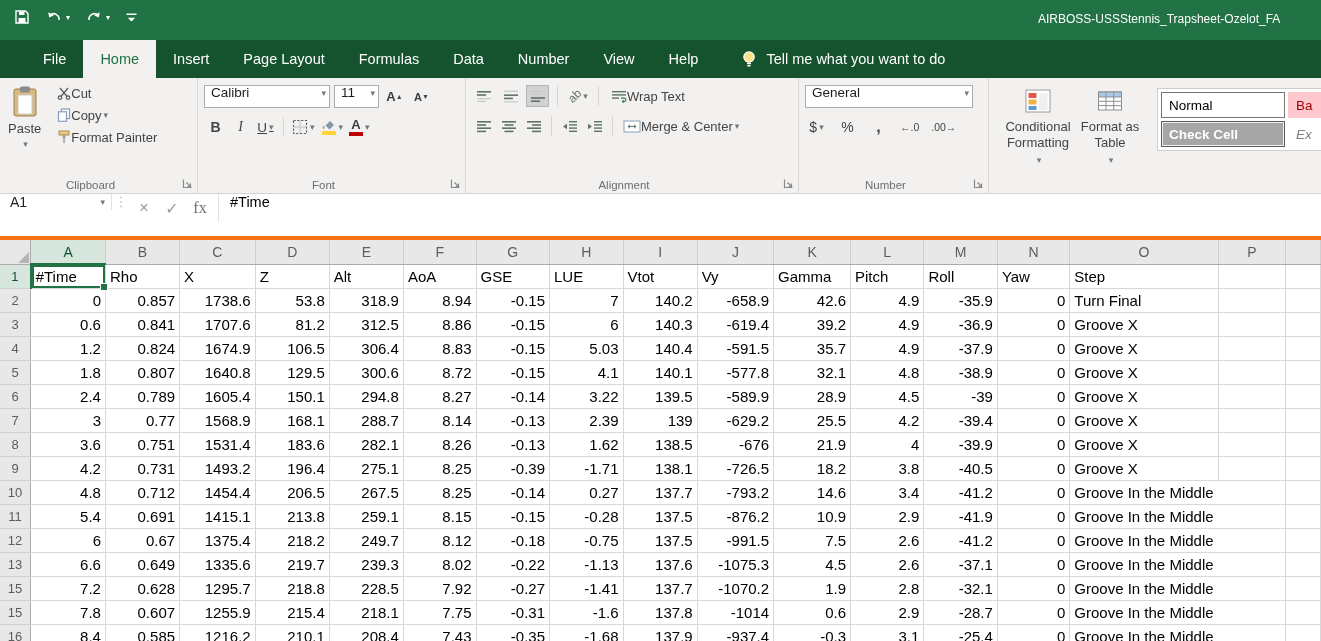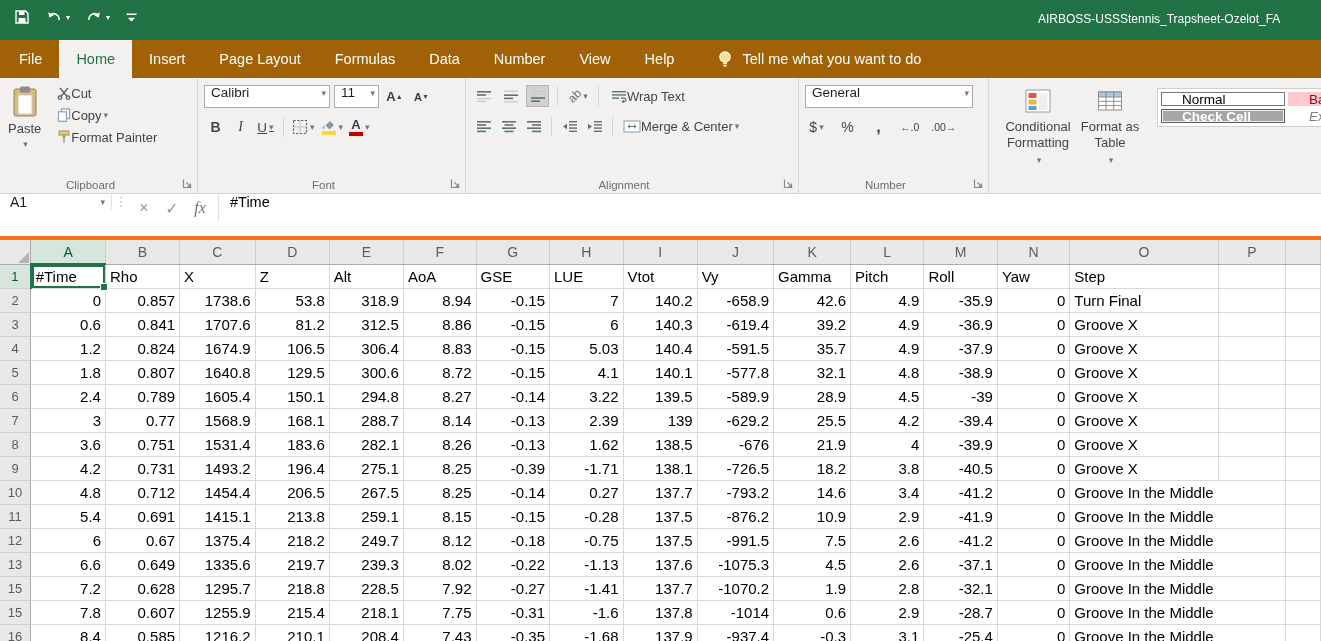--- a/index.html
+++ b/index.html
@@ -7,21 +7,21 @@
 body{font-family:"Liberation Sans",sans-serif;background:#fff;position:relative;font-size:13px}
 
 
 .titlebar{height:40px;background:#217346;position:relative}
 .qat{position:absolute;left:14px;top:9px;display:flex;align-items:center;gap:15px}
 .qbtn{display:flex;align-items:center;gap:3px}
 .ddw{color:#fff;font-size:8px}
 .wintitle{position:absolute;left:1038px;top:12px;color:#fff;font-size:12px;white-space:nowrap}
 
 
-.tabrow{height:38px;background:#a16207;display:flex;padding-left:2px;color:#fff}
+.tabrow{height:38px;background:#14532d;display:flex;padding-left:26px;color:#fff}
 #tabs{display:flex}
 .tab{display:flex;align-items:center;padding:0 17px;font-size:14.5px;white-space:nowrap}
 .tab.active{background:#f2f1ef;color:#217346}
 .tellme{display:flex;align-items:center;gap:9px;margin-left:26px;font-size:14.5px;color:#fff;white-space:nowrap}
 
 
 .ribbon{height:116px;background:#f2f1ef;border-bottom:1px solid #d5d2cf;display:flex;color:#444}
 .rgroup{position:relative;border-right:1px solid #dad7d4;padding:4px 6px 16px;flex:none}
 .glabel{position:absolute;bottom:2px;left:0;right:16px;text-align:center;font-size:11.5px;color:#6e6e6e}
 .launcher{position:absolute;right:4px;bottom:4px;line-height:0}
@@ -40,33 +40,33 @@
 .cbar{width:14px;height:4px;margin-top:1px}
 .bigA{font-weight:700;font-size:13px;line-height:12px;color:#3c3c3c}
 .acar{font-size:7px;vertical-align:super;color:#444}
 .ab-rot{transform:rotate(-45deg);font-size:12px;color:#5f7368;display:inline-block}
 .vsep{width:1px;background:#d8d5d2;align-self:stretch;margin:1px 4px}
 .decic{font-size:10.5px;color:#444;white-space:nowrap}
 .stack{display:flex;flex-direction:column;align-items:center;line-height:1}
 
 
 .stylegal{display:grid;grid-template-columns:repeat(2,124px);gap:3px;background:#fff;border:1px solid #cfcfcf;padding:3px;margin:6px 0 0 14px}
-.gcell{height:14px;display:flex;align-items:center;padding-left:20px;font-size:13.5px;border:1px solid transparent;white-space:nowrap}
+.gcell{height:26px;display:flex;align-items:center;padding-left:7px;font-size:13.5px;border:1px solid transparent;white-space:nowrap}
 .g-normal{border-color:#777;color:#000}
 .g-bad{background:#ffc7ce;color:#9c0006}
 .g-check{background:#a6a6a6;color:#fff;font-weight:700;border-color:#5b5b5b;box-shadow:inset 0 0 0 1px #f0f0f0}
 .g-explanatory{color:#7f7f7f;font-style:italic}
 
 
 .fbar{height:46px;background:#fff;border-bottom:4px solid #f97316;display:flex;align-items:flex-start}
 .namebox{width:112px;display:flex;align-items:center;justify-content:space-between;padding:0 6px 0 10px;font-size:14px;color:#1e1e1e;border-right:1px solid #e2e2e2}
 .fhandle{width:18px;display:flex;align-items:center;justify-content:center;color:#bdbdbd;font-size:13px}
 .fbtns{display:flex;align-items:center;border-right:1px solid #e2e2e2;padding-right:4px}
 .fbtn{width:28px;height:28px;display:flex;align-items:center;justify-content:center;color:#9a9a9a;font-size:16px}
-.fxbtn{font-family:"Liberation Serif",serif;font-style:italic;color:#6f6f6f;font-size:16px}
+.fxbtn{font-family:"Liberation Serif",serif;color:#6f6f6f;font-size:16px}
 .fcontent{flex:1;display:flex;align-items:center;padding-left:11px;font-size:14.5px;color:#000}
 
 
 .sheet{height:401px;overflow:hidden;position:relative;background:#fff}
 table.grid{border-collapse:collapse;table-layout:fixed}
 .grid th,.grid td{height:24px;padding:0;vertical-align:middle}
 .grid th{font-weight:400;background:#e8e8e8;color:#5d5d5d}
 .grid th.ch{font-size:14px;border-right:1px solid #cfcfcf;border-bottom:1px solid #ababab;text-align:center}
 .grid th.rh{font-size:13px;border-right:1px solid #ababab;border-bottom:1px solid #cfcfcf;text-align:center}
 .grid th.hlc{background:#d7e6dd;color:#10542f;border-bottom:2px solid #217346}

